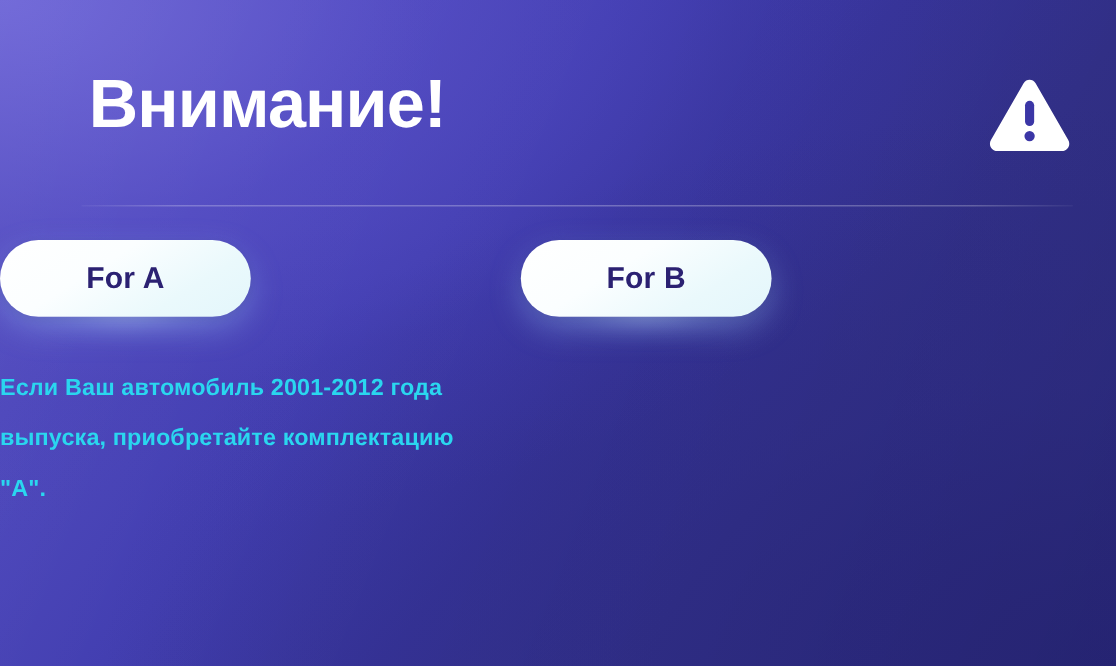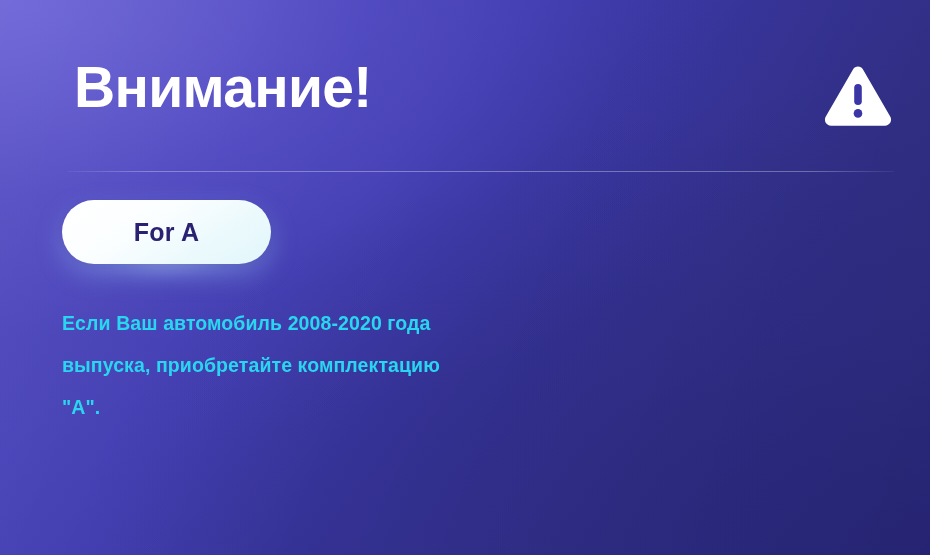--- a/index.html
+++ b/index.html
@@ -108,21 +108,21 @@
     position: absolute;
     left: 0;
     top: 200px;
     width: 930px;
     display: flex;
   }
   .column {
     width: 434px;
     position: relative;
   }
-  .column.col-a { margin-left: 62px; }
+  .column.col-a { }
   .column.col-b { margin-left: 0px; }
 
   .pill-wrap {
     position: relative;
     width: 209px;
     height: 64px;
     margin-bottom: 38px;
   }
 
   
@@ -203,20 +203,24 @@
     <div class="header-divider" data-interactable="false"></div>
   </div>
 
   <div class="columns" data-interactable="false">
 
     <div class="column col-a" data-interactable="false">
       <div class="pill-wrap" data-interactable="false">
         <div class="pill-glow" data-interactable="false"></div>
         <button class="pill-button" data-interactable="true">For A</button>
       </div>
-      <p class="desc" data-interactable="false">Если Ваш автомобиль 2008-2020 года выпуска, приобретайте комплектацию "A".</p>
+      <p class="desc" data-interactable="false">Если Ваш автомобиль 2001-2012 года выпуска, приобретайте комплектацию "A".</p>
     </div>
 
     <div class="column col-b" data-interactable="false">
+      <div class="pill-wrap" data-interactable="false">
+        <div class="pill-glow" data-interactable="false"></div>
+        <button class="pill-button" data-interactable="true">For B</button>
+      </div>
     </div>
 
   </div>
 </div>
 
 </body></html>

